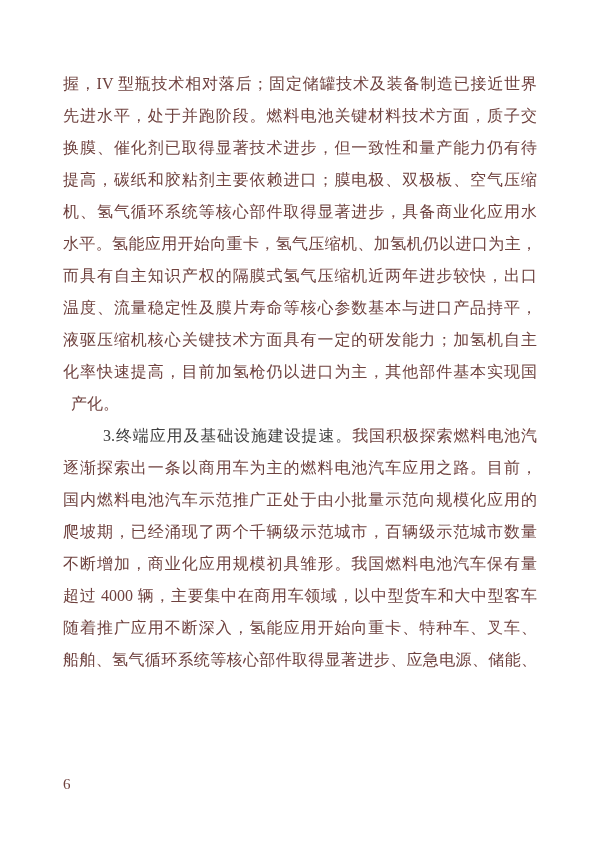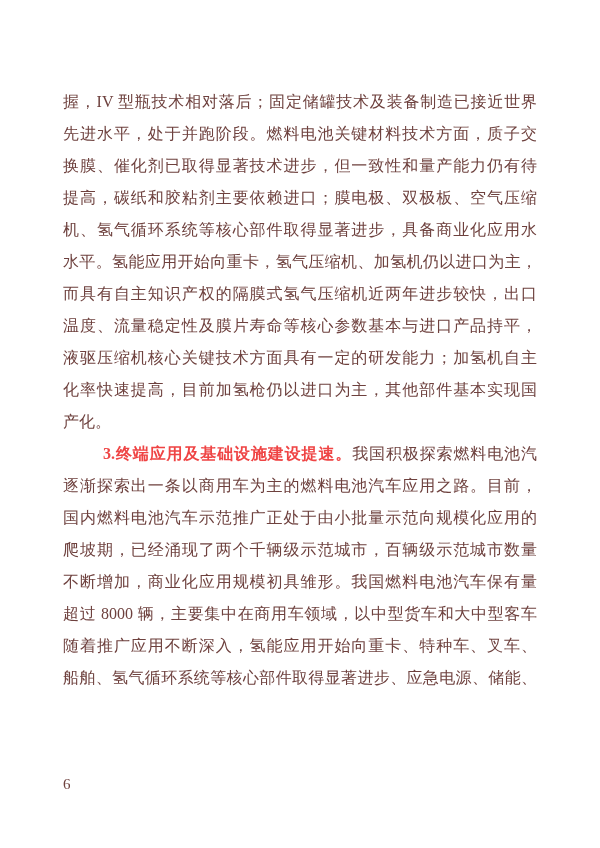--- a/index.html
+++ b/index.html
@@ -12,43 +12,44 @@
     width: 600px;
     height: 848px;
     background: #ffffff;
     overflow: hidden;
     font-family: "Liberation Serif", "DejaVu Serif", serif;
     color: #6e413e;
   }
   .text-block {
     position: absolute;
     left: 63px;
-    top: 86px;
+    top: 68px;
     width: 474px;
   }
   .line {
     font-size: 16px;
     line-height: 32px;
     height: 32px;
     overflow: hidden;
     text-align: justify;
     text-align-last: justify;
     text-justify: inter-character;
     white-space: normal;
   }
   .line.para-end {
     text-align: right;
     text-align-last: left;
+    margin-left: 8px;
   }
   .line.indent {
     text-indent: 40px;
   }
   .b {
-    font-weight: bold;
-    color: #ef4444;
+    font-weight: normal;
+    color: #404040;
   }
   .page-number {
     position: absolute;
     left: 63px;
     top: 772px;
     font-size: 15px;
     line-height: 24px;
     color: #6e413e;
   }
 </style>
@@ -68,18 +69,18 @@
     <div class="line">液驱压缩机核心关键技术方面具有一定的研发能力；加氢机自主</div>
     <div class="line">化率快速提高，目前加氢枪仍以进口为主，其他部件基本实现国</div>
     <div class="line para-end">产化。</div>
     <div class="line indent">
       <span class="b">3.终端应用及基础设施建设提速。</span><span>我国积极探索燃料电池汽</span>
     </div>
     <div class="line">逐渐探索出一条以商用车为主的燃料电池汽车应用之路。目前，</div>
     <div class="line">国内燃料电池汽车示范推广正处于由小批量示范向规模化应用的</div>
     <div class="line">爬坡期，已经涌现了两个千辆级示范城市，百辆级示范城市数量</div>
     <div class="line">不断增加，商业化应用规模初具雏形。我国燃料电池汽车保有量</div>
-    <div class="line">超过 8000 辆，主要集中在商用车领域，以中型货车和大中型客车</div>
+    <div class="line">超过 4000 辆，主要集中在商用车领域，以中型货车和大中型客车</div>
     <div class="line">随着推广应用不断深入，氢能应用开始向重卡、特种车、叉车、</div>
     <div class="line">船舶、氢气循环系统等核心部件取得显著进步、应急电源、储能、</div>
   </div>
   <div class="page-number">6</div>
 </div>
 
 </body></html>

